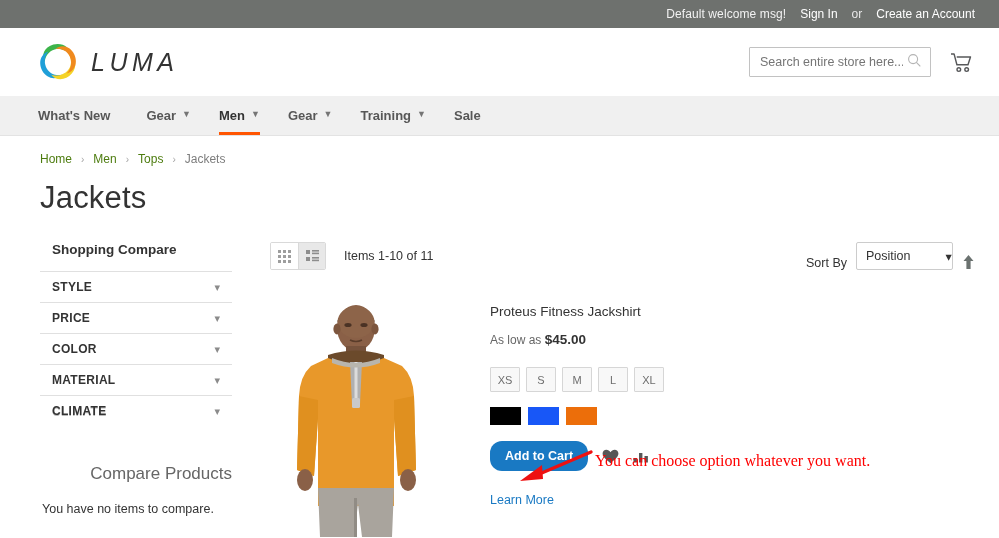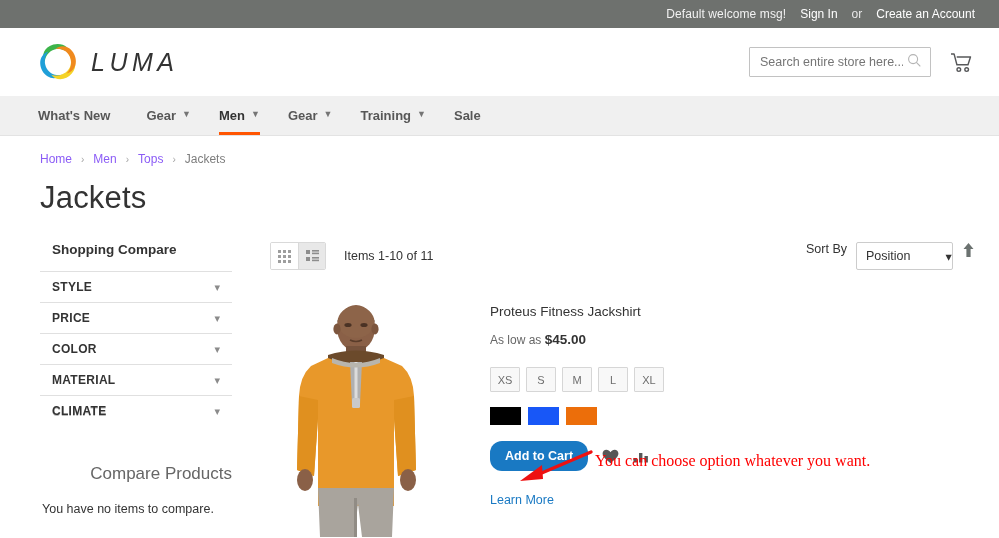--- a/index.html
+++ b/index.html
@@ -90,21 +90,21 @@
   }
   .caret { font-size: 9px; color: #757575; line-height: 1; transform: translateY(-1px);}
 
   
   .page { padding: 0 24px 0 38px; position: relative; }
   .breadcrumb {
     display: flex; align-items: center; gap: 9px;
     padding: 16px 0 6px 2px;
     font-size: 12px;
   }
-  .breadcrumb a { color: #8b5cf6; text-decoration: none; }
+  .breadcrumb a { color: #4d7c0f; text-decoration: none; }
   .breadcrumb .sep { color: #a6a6a6; font-size: 10px; }
   .breadcrumb .current { color: #7d7d7d; }
 
   .page-title {
     font-size: 31px; color: #333; font-weight: 300;
     letter-spacing: .2px; padding: 8px 0 0 2px;
   }
 
   .content { display: flex; padding-top: 26px; }
 
@@ -140,21 +140,21 @@
 
   .toolbar { display: flex; align-items: center; height: 28px; }
   .mode-switch { display: flex; border: 1px solid #d9d9d9; border-radius: 2px; overflow: hidden; }
   .mode-btn {
     width: 27px; height: 26px; display: flex; align-items: center; justify-content: center;
     background: #ffffff; cursor: pointer;
   }
   .mode-btn.selected { background: #e8e8e8; }
   .mode-btn + .mode-btn { border-left: 1px solid #d9d9d9; }
   .items-count { font-size: 12.5px; color: #333; margin-left: 18px; }
-  .sort-area { margin-left: auto; display: flex; align-items: flex-start; gap: 9px; }
+  .sort-area { margin-left: auto; display: flex; align-items: flex-end; gap: 9px; }
   .sort-label { font-size: 12.5px; color: #333; }
   .sort-select {
     width: 97px; height: 28px;
     border: 1px solid #cccccc; border-radius: 2px; background: #ffffff;
     display: flex; align-items: center; justify-content: space-between;
     padding: 0 9px; cursor: pointer; gap: 35px;
   }
   .sort-select span { font-size: 12.5px; color: #333; }
   .sort-dir { cursor: pointer; display:flex; align-items:center; }
 

